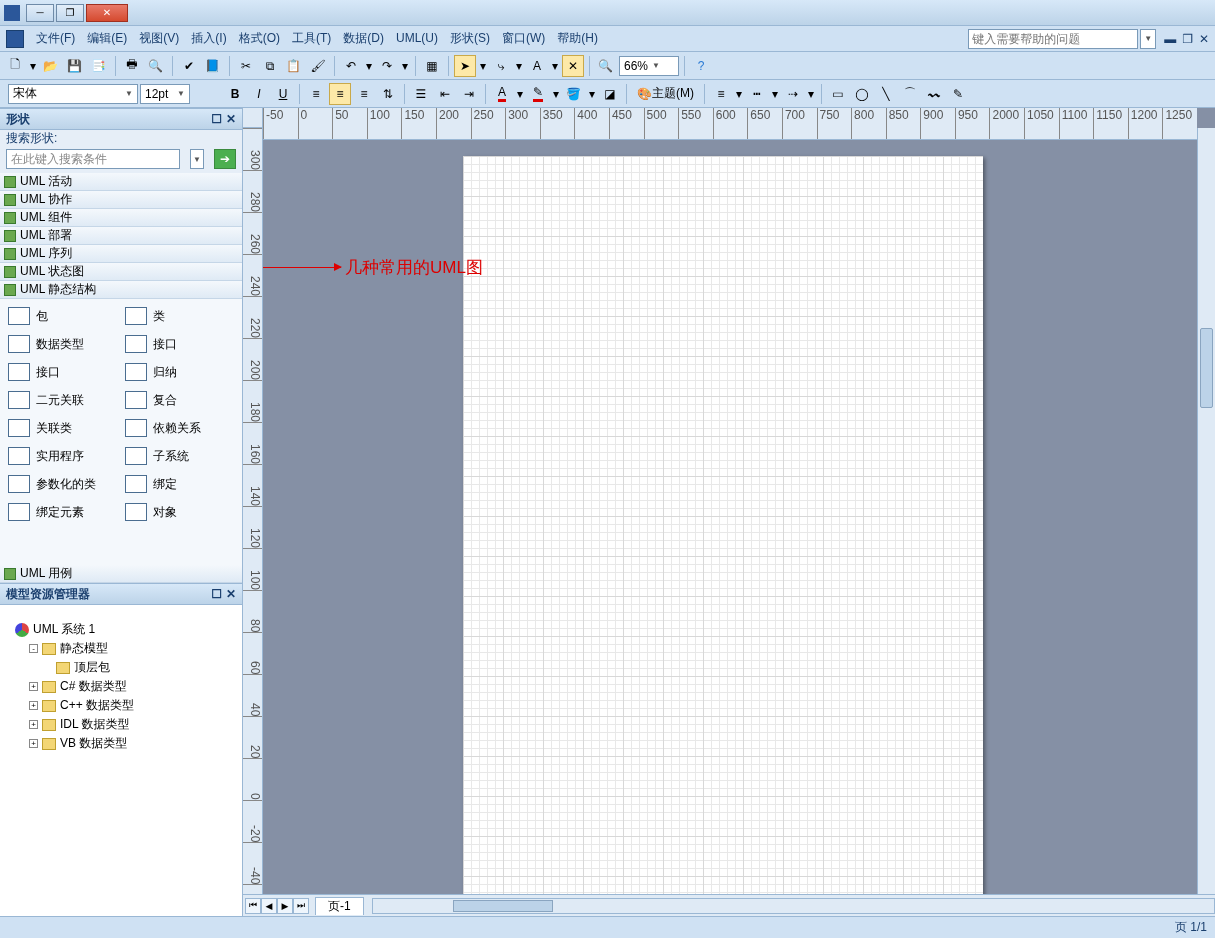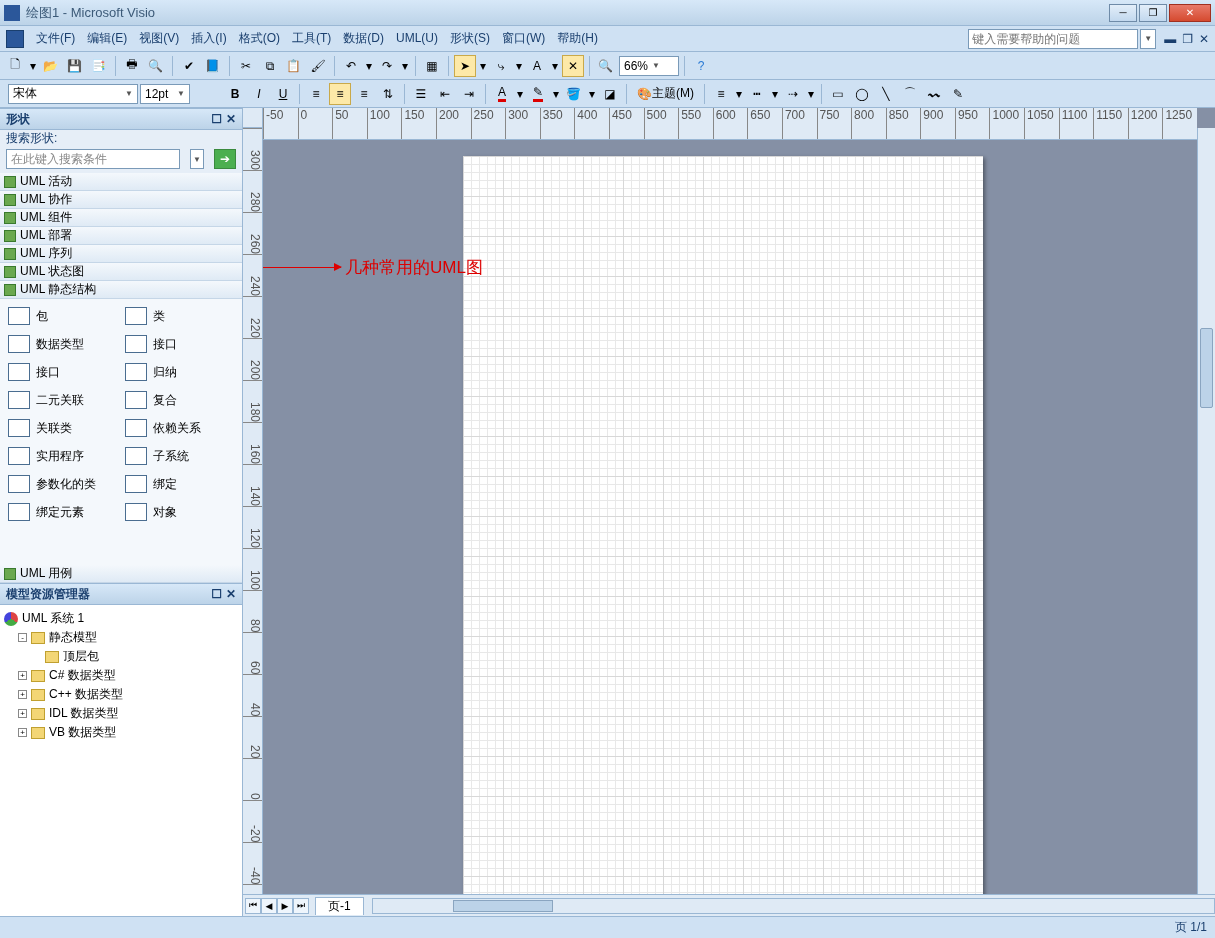--- a/index.html
+++ b/index.html
@@ -40,21 +40,21 @@
 .search-go { width:22px; height:20px; background:#4caf50; color:#fff; display:flex; align-items:center; justify-content:center; cursor:pointer; border:1px solid #3a8a3e;}
 
 .stencil-row { height:18px; background:linear-gradient(#f4f8fc,#dfeaf5); border-bottom:1px solid #c5d6e7; display:flex; align-items:center; padding:0 4px; cursor:pointer; font-size:11px;}
 .stencil-row .sicon { width:12px; height:12px; background:#6aa84f; border:1px solid #3a7a2e; margin-right:4px;}
 
 .shape-grid { flex:1; background:#f4f8fc; padding:6px; display:grid; grid-template-columns:1fr 1fr; gap:6px 4px; overflow:auto; align-content:start;}
 .shape-item { display:flex; align-items:center; gap:6px; cursor:pointer; padding:2px;}
 .shape-item .sicon { width:22px; height:18px; border:1px solid #4a6d90; background:#fff; display:flex; align-items:center; justify-content:center; font-size:10px; color:#4a6d90;}
 
 .model-panel { flex:1; display:flex; flex-direction:column; background:#fff; overflow:hidden;}
-.tree { flex:1; padding:4px; overflow:auto; font-size:12px;}
+.tree { flex:1; padding:15px; overflow:auto; font-size:12px;}
 .tree-item { display:flex; align-items:center; gap:4px; padding:1px 0; cursor:pointer;}
 .tree-item.l1 { padding-left:14px;}
 .tree-item.l2 { padding-left:28px;}
 .tree-exp { width:9px; height:9px; border:1px solid #888; display:flex; align-items:center; justify-content:center; font-size:8px; line-height:1;}
 .tree-folder { width:14px; height:12px; background:#f3d675; border:1px solid #c0a030;}
 .tree-root-icon { width:14px; height:14px; background: conic-gradient(#d44 0 120deg,#4a4 120deg 240deg,#44d 240deg 360deg); border-radius:50%;}
 
 .drawing-area { flex:1; position:relative; background:#8590a5; display:flex; flex-direction:column;}
 .ruler-corner { position:absolute; top:0; left:0; width:20px; height:20px; background:#dfeaf5; border-right:1px solid #9ab7d4; border-bottom:1px solid #9ab7d4; z-index:3;}
 .ruler-h { position:absolute; top:0; left:20px; right:18px; height:32px; background:#dfeaf5; border-bottom:1px solid #9ab7d4; z-index:2; overflow:hidden; font-size:9px; color:#555;}
@@ -84,21 +84,20 @@
 .pt-scroll-h .thumb { position:absolute; left:80px; top:1px; bottom:1px; width:100px; background:#bcd3e8; border:1px solid #8aa5c0;}
 
 .statusbar { height:22px; background:#cfe1f3; border-top:1px solid #9ab7d4; display:flex; align-items:center; padding:0 8px;}
 .statusbar .right { margin-left:auto; color:#1a3f6e;}
 </style>
 </head>
 <body>
 
 <div class="titlebar">
   <div class="icon"></div>
-  <div class="title">绘图1 - Microsoft Visio</div>
   <div class="win-btns">
     <div class="win-btn">─</div>
     <div class="win-btn">❐</div>
     <div class="win-btn close">✕</div>
   </div>
 </div>
 
 <div class="menubar">
   <div class="app-icon"></div>
   <div id="menu-items"><span class="menu-item">文件(F)</span><span class="menu-item">编辑(E)</span><span class="menu-item">视图(V)</span><span class="menu-item">插入(I)</span><span class="menu-item">格式(O)</span><span class="menu-item">工具(T)</span><span class="menu-item">数据(D)</span><span class="menu-item">UML(U)</span><span class="menu-item">形状(S)</span><span class="menu-item">窗口(W)</span><span class="menu-item">帮助(H)</span></div>
@@ -403,21 +402,21 @@
           <div class="tick">500</div>
           <div class="tick">550</div>
           <div class="tick">600</div>
           <div class="tick">650</div>
           <div class="tick">700</div>
           <div class="tick">750</div>
           <div class="tick">800</div>
           <div class="tick">850</div>
           <div class="tick">900</div>
           <div class="tick">950</div>
-          <div class="tick">1000</div>
+          <div class="tick">2000</div>
           <div class="tick">1050</div>
           <div class="tick">1100</div>
           <div class="tick">1150</div>
           <div class="tick">1200</div>
           <div class="tick">1250</div>
         </div>
       </div>
     <div class="ruler-v">
         <div id="ruler-v">
           <div class="tick">300</div>

